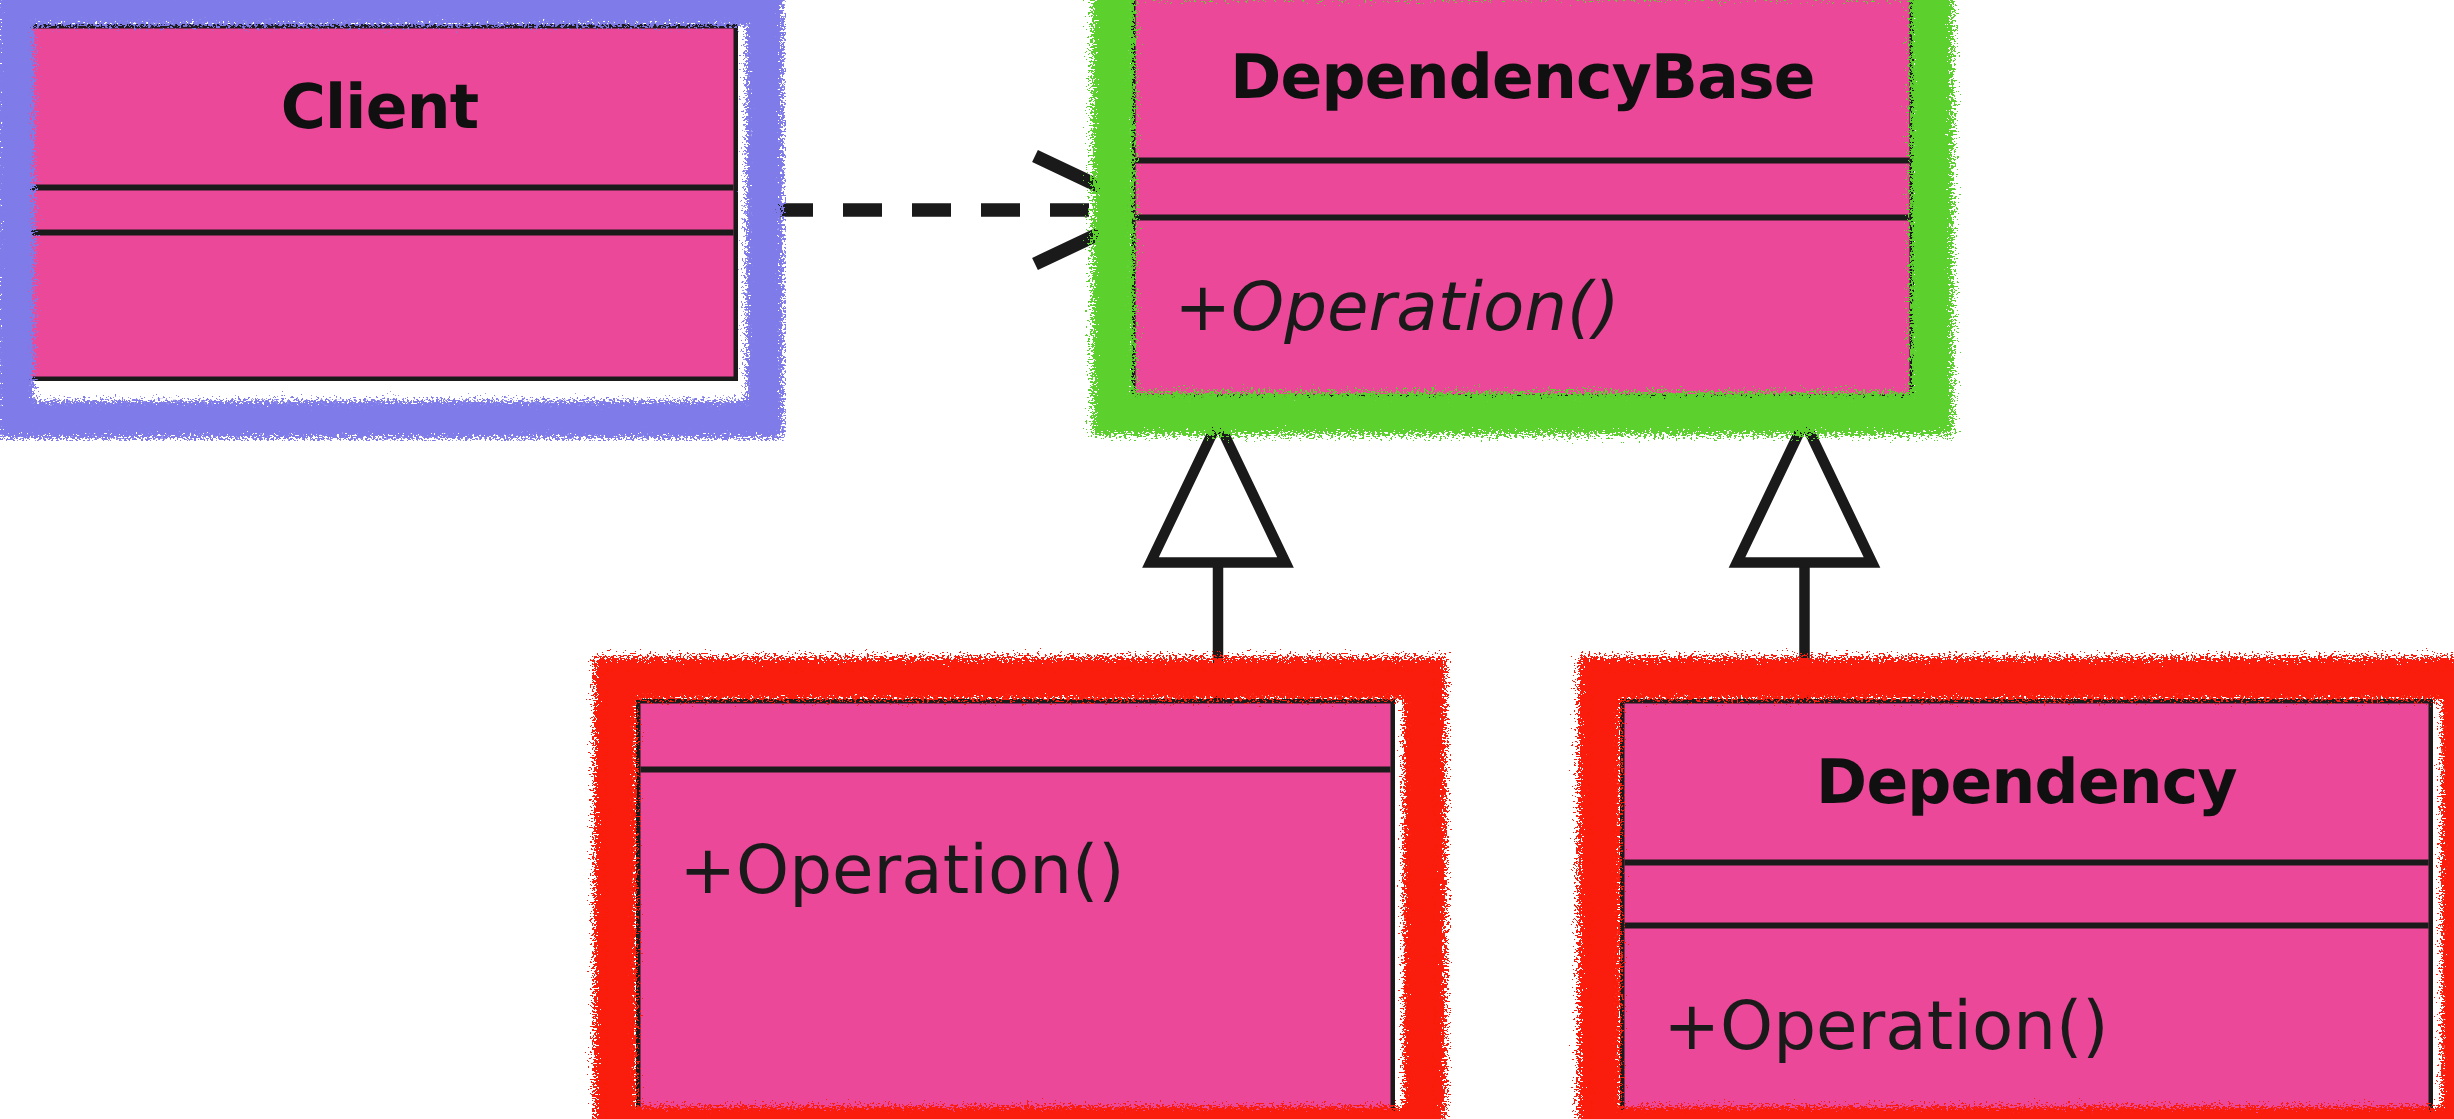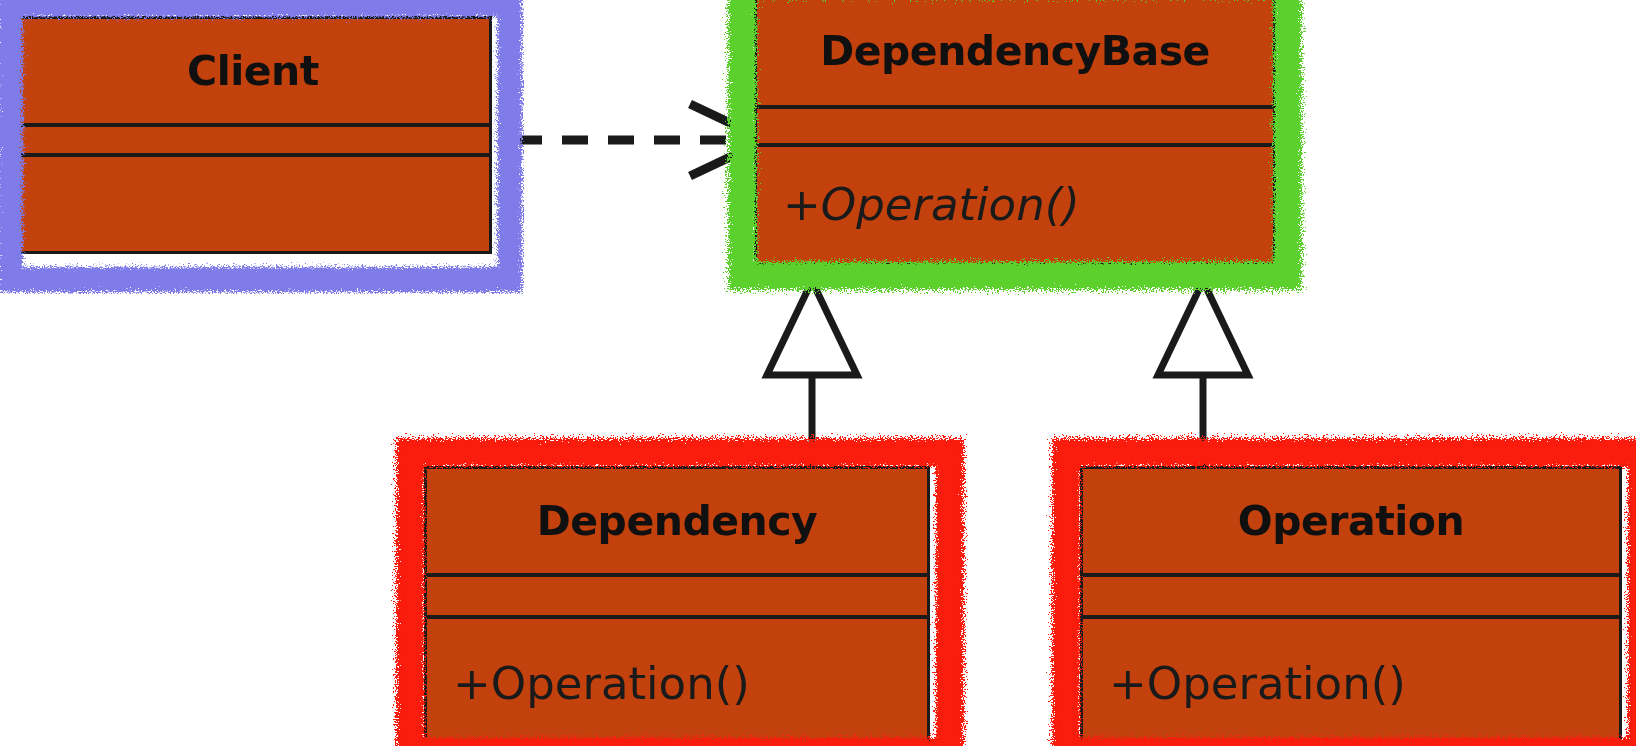--- a/index.html
+++ b/index.html
@@ -22,21 +22,21 @@
     position: absolute;
     top: 0;
     left: 0;
     width: 1636px;
     height: 746px;
   }
 
   
   .uml-class {
     position: absolute;
-    background: #c2410c;
+    background: #ec4899;
     box-sizing: border-box;
     border: 3px solid #1a1a1a;
     z-index: 5;
   }
   .uml-compartment {
     box-sizing: border-box;
     position: relative;
   }
   .uml-compartment + .uml-compartment {
     border-top: 4px solid #1a1a1a;
@@ -165,23 +165,20 @@
       <g filter="url(#rough-g)">
         <rect x="20" y="18" width="546" height="292" fill="none" stroke="#5bd12f" stroke-width="28"></rect>
       </g>
       <g filter="url(#rough-g2)" opacity="0.92">
         <rect x="23" y="21" width="540" height="286" fill="none" stroke="#5bd12f" stroke-width="19"></rect>
       </g>
     </svg>
   </div>
 
   <div class="uml-class" style="left:424px; top:466px; width:506px; height:286px;">
-    <div class="uml-compartment uml-name-row" style="height:104px;">
-      <span class="uml-name">Dependency</span>
-    </div>
     <div class="uml-compartment uml-attr-row" style="height:42px;"></div>
     <div class="uml-compartment uml-ops-row" style="height:132px;">
       <span class="uml-op">+Operation()</span>
     </div>
   </div>
 
   <div class="highlight-frame" style="left:390px; top:432px; width:578px; height:330px;">
     <svg viewBox="0 0 578 330" preserveAspectRatio="none">
       <defs>
         <filter id="rough-r" x="-25%" y="-25%" width="150%" height="150%">
@@ -197,21 +194,21 @@
         <rect x="20" y="20" width="540" height="300" fill="none" stroke="#fa1d08" stroke-width="28"></rect>
       </g>
       <g filter="url(#rough-r2)" opacity="0.92">
         <rect x="23" y="23" width="534" height="294" fill="none" stroke="#fa1d08" stroke-width="19"></rect>
       </g>
     </svg>
   </div>
 
   <div class="uml-class" style="left:1080px; top:466px; width:542px; height:286px;">
     <div class="uml-compartment uml-name-row" style="height:104px;">
-      <span class="uml-name">Operation</span>
+      <span class="uml-name">Dependency</span>
     </div>
     <div class="uml-compartment uml-attr-row" style="height:42px;"></div>
     <div class="uml-compartment uml-ops-row" style="height:132px;">
       <span class="uml-op">+Operation()</span>
     </div>
   </div>
 
   <div class="highlight-frame" style="left:1046px; top:432px; width:614px; height:330px;">
     <svg viewBox="0 0 614 330" preserveAspectRatio="none">
       <defs>

